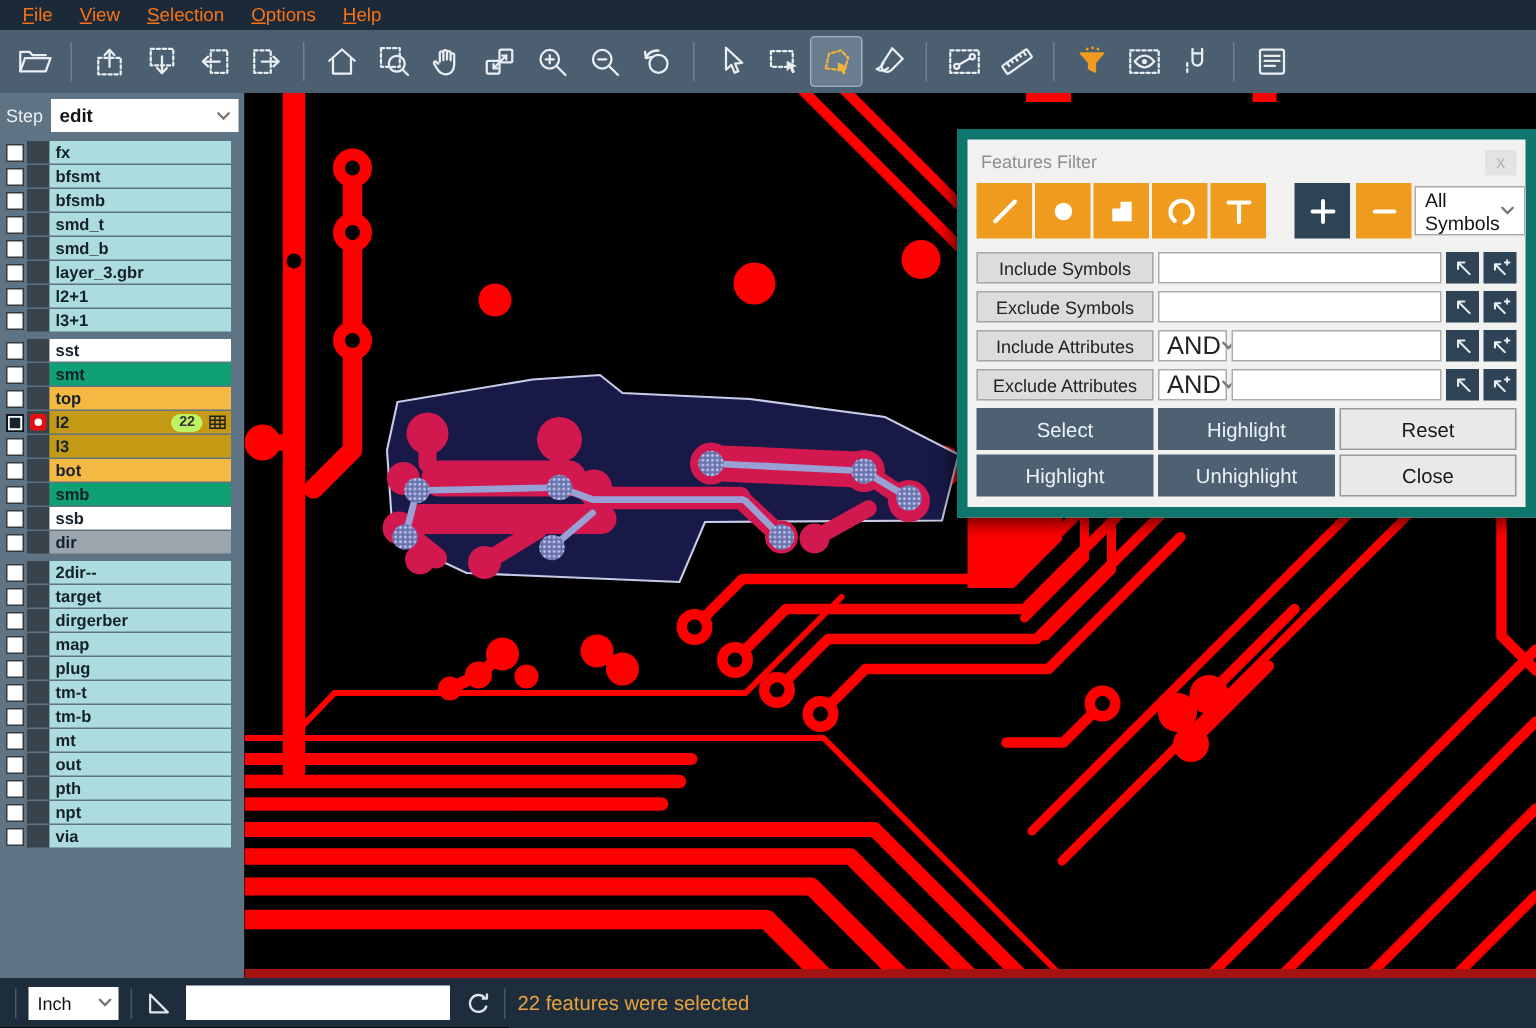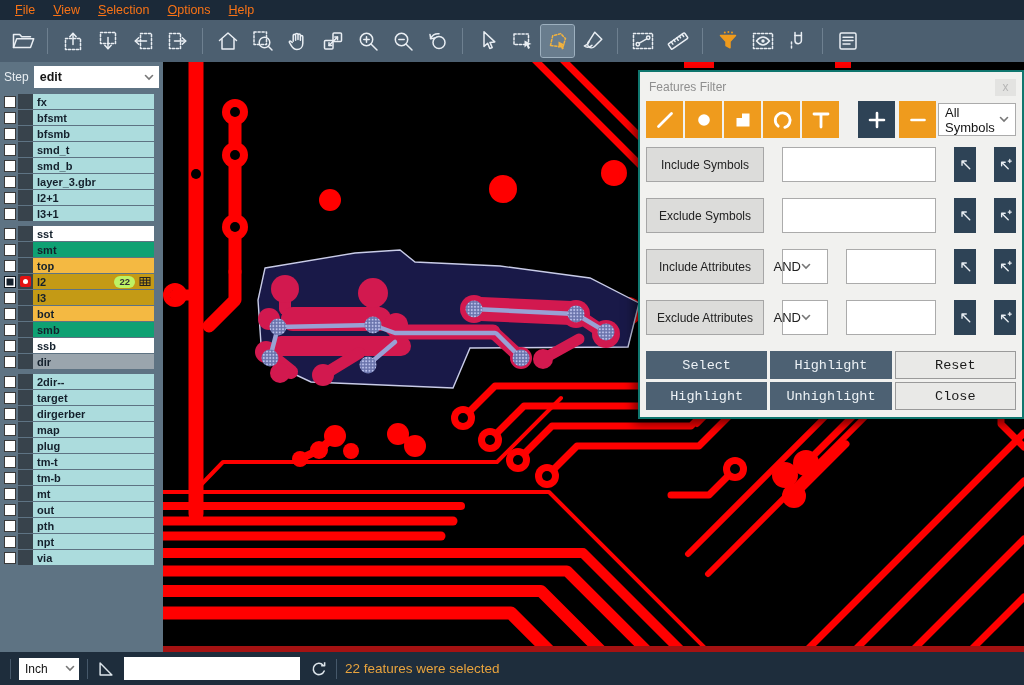--- a/index.html
+++ b/index.html
@@ -55,47 +55,47 @@
   .r{fill:var(--trace-red);}
   .h{fill:#000;}
   .dim{fill:var(--dim-red);}
   .sel{fill:var(--selection-fill);stroke:var(--selection-outline);stroke-width:1.4;}
   .c{fill:var(--selected-feature-crimson);}
   .cl{stroke:var(--selected-feature-crimson);fill:none;stroke-linecap:round;stroke-linejoin:round;}
   .ll{stroke:var(--highlight-lavender);fill:none;stroke-linecap:round;stroke-linejoin:round;}
   .lp{fill:url(#ht);}
 
   
-  .dialog{position:absolute;left:475px;top:8px;width:386px;background:var(--dialog-bg);
-          border:2px solid #0f766e;box-shadow:-4px 5px 10px rgba(0,0,0,.55);
+  .dialog{position:absolute;left:475px;top:24px;width:386px;background:var(--dialog-bg);
+          border:7px solid #0f766e;box-shadow:-4px 5px 10px rgba(0,0,0,.55);
           padding:0 6px 7px;box-sizing:border-box;}
   .dlg-title{height:24px;display:flex;align-items:center;justify-content:space-between;
              padding:3px 0 0 3px;color:#8E8E8E;font-size:12px;}
   .dlg-close{width:21px;height:17px;background:#E3E3E1;border:none;color:#B5B5B5;
              font-size:12px;line-height:14px;text-align:center;padding:0;}
   .dlg-tools{display:flex;align-items:center;gap:2px;margin:2px 0 9px;}
   .obtn,.dbtn{width:37px;height:37px;border:none;display:flex;align-items:center;justify-content:center;padding:0;flex:none;}
   .obtn{background:var(--accent-orange);}
   .dbtn{background:var(--button-darker);margin-left:17px;}
   .obtn.minus{margin-left:2px;}
   .obtn svg,.dbtn svg{width:22px;height:22px;display:block;}
   .profile-select{margin-left:auto;width:80px;height:31px;background:#fff;border:1px solid #ABABAB;
                   display:flex;align-items:center;justify-content:space-between;padding:0 6px;
                   font-size:13px;color:#151515;}
-  .frow{display:flex;gap:18px;height:35px;margin-bottom:16px;}
+  .frow{display:flex;gap:3px;height:21px;margin-bottom:5px;}
   .flabel{width:118px;flex:none;background:#DCDCDA;border:1px solid #A6A6A6;font-size:12px;
           color:#222;font-family:inherit;padding:0;}
   .and-select{width:46px;flex:none;background:#fff;border:1px solid #ABABAB;display:flex;
-              align-items:center;justify-content:flex-end;padding:0 16px;font-size:13px;color:#222;box-sizing:border-box;}
+              align-items:center;justify-content:flex-start;padding:0 5px;font-size:17px;color:#222;box-sizing:border-box;}
   .finput{flex:1;border:1px solid #ABABAB;background:#fff;min-width:0;padding:0 4px;font-family:inherit;}
   .pick{width:22px;flex:none;background:var(--button-darker);border:none;display:flex;
         align-items:center;justify-content:center;padding:0;}
   .pick svg{width:17px;height:17px;display:block;}
   .dlg-actions{display:grid;grid-template-columns:1fr 1fr 1fr;gap:3px;margin-top:3px;}
-  .abtn{height:28px;border:none;font-size:13.5px;font-family:Liberation Mono, monospace;padding:0;}
+  .abtn{height:28px;border:none;font-size:13.5px;font-family:Liberation Sans, sans-serif;padding:0;}
   .abtn.dark{background:var(--button-dark);color:#EDF2F6;}
   .abtn.light{background:#E9E9E7;border:1px solid #9A9A9A;color:#1a1a1a;}
 
   
   .statusbar{height:33px;background:var(--statusbar-bg);display:flex;align-items:center;
              padding:0 10px;gap:8px;flex:none;}
   .ssep{width:1px;height:20px;background:#46586A;flex:none;}
   .units-select{width:50px;height:22px;background:#fff;display:flex;align-items:center;
                 justify-content:space-between;padding:0 4px 0 6px;font-size:12px;color:#111;flex:none;}
   .sicon{display:flex;flex:none;}

